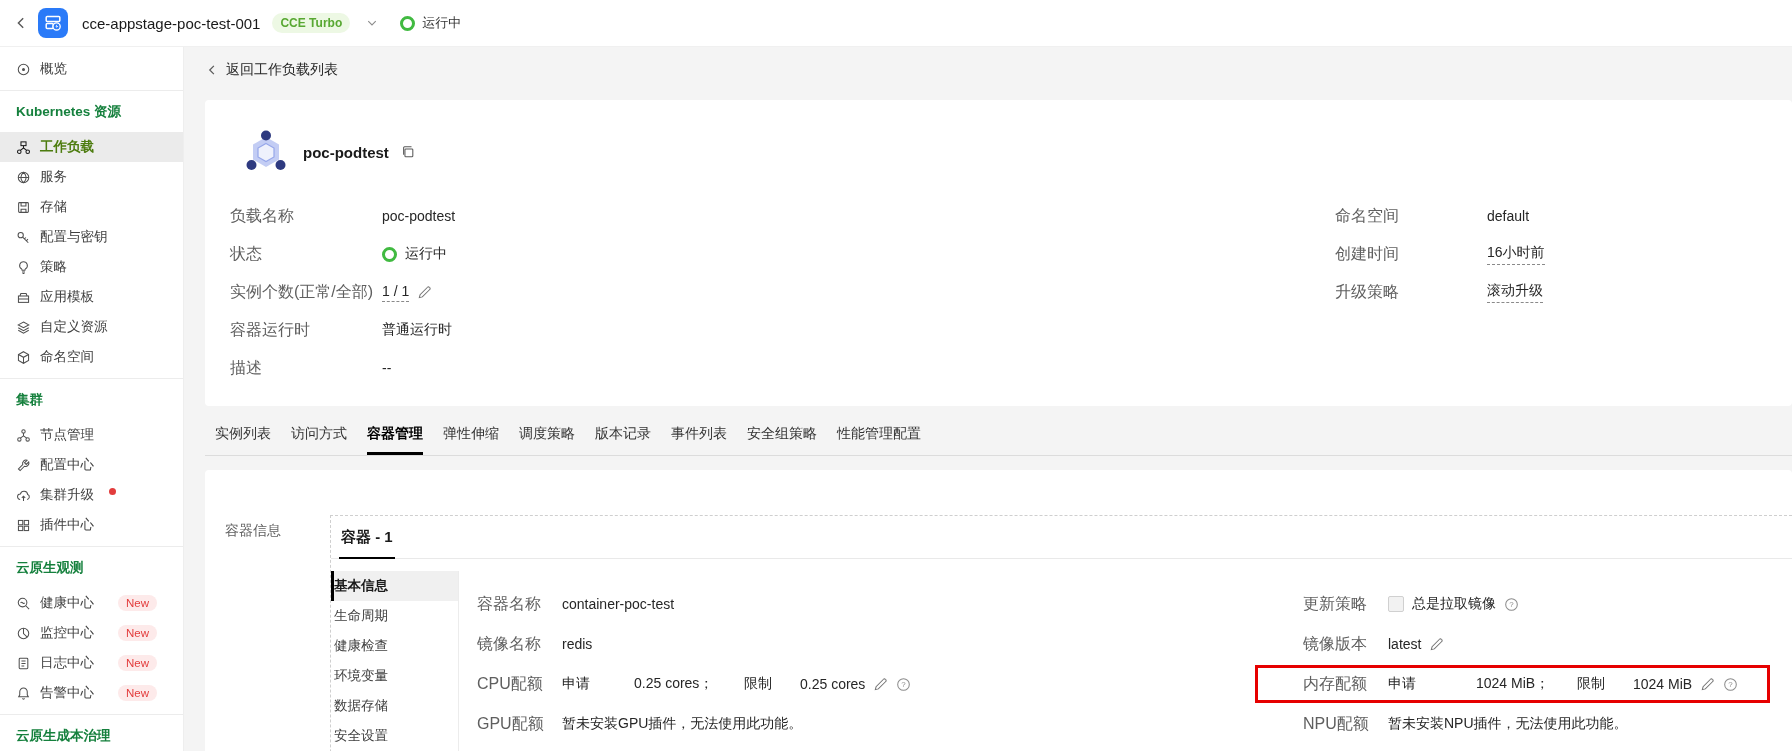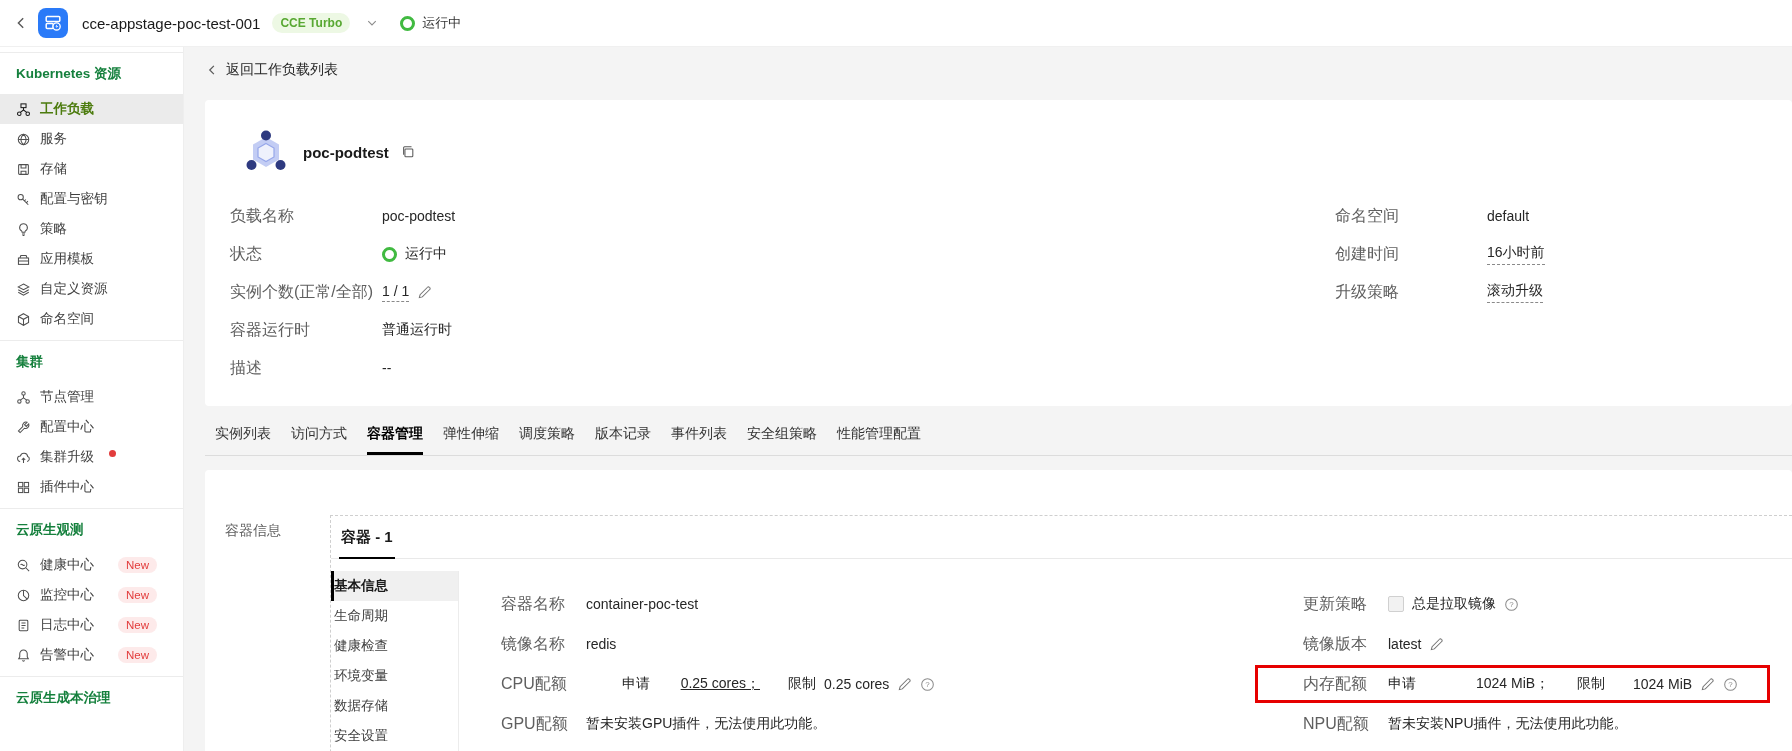--- a/index.html
+++ b/index.html
@@ -46,27 +46,27 @@
   
   .card2{left:21px;right:0;top:424px;height:360px;}
   .sec-lab{position:absolute;left:20px;top:52px;font-size:14px;color:#5f5f5f;}
   .panel{position:absolute;left:125px;top:45px;right:-20px;height:380px;border:1px dashed #cfcfcf;}
   .ptabs{height:42px;border-bottom:1px solid #e9e9e9;display:flex;align-items:flex-end;padding-left:8px;}
   .ptab{font-size:15px;font-weight:bold;color:#1a1a1a;padding:0 2px 10px 2px;border-bottom:2px solid #000;margin-bottom:-1px;cursor:pointer;}
   .pnav{position:absolute;left:0;top:55px;bottom:0;width:127px;border-right:1px solid #ececec;}
   .pnav-item{height:30px;display:flex;align-items:center;font-size:13.5px;color:#404040;border-left:3px solid transparent;cursor:pointer;}
   .pnav-item.active{background:#f0f0f0;border-left:3px solid #000;font-weight:bold;color:#1a1a1a;}
   .fields{position:absolute;top:68px;}
-  .fields.fl{left:170px;width:760px;text-align:right;}
+  .fields.fl{left:146px;width:760px;}
   .fields.fr{left:972px;width:700px;}
   .frow{position:relative;height:40px;}
   .frow .lab{height:40px;}
   .frow .val{left:85px;height:40px;}
   .q1{display:inline-block;width:64px;}
-  .q2{display:inline-block;width:102px;text-decoration:underline;}
+  .q2{display:inline-block;width:102px;}
   .q3{display:inline-block;width:48px;}
   .q1r{display:inline-block;width:80px;}
   .q2r{display:inline-block;width:93px;}
   .cbx{width:14px;height:14px;background:#f2f2f2;border:1px solid #d0d0d0;border-radius:2px;cursor:pointer;}
   .icon-btn{cursor:pointer;display:flex;align-items:center;}
   
   .red-box{position:absolute;left:1255px;top:665px;width:509px;height:32px;border:3px solid #e60000;z-index:6;pointer-events:none;}
 </style>
 </head>
 <body>
@@ -94,20 +94,27 @@
           <path d="M3 5.5l5 5 5-5" fill="none" stroke="#8c8c8c" stroke-width="1.5"></path>
         </svg>
     </span>
     <span class="hdr-status">
       <span class="ring"></span>
       <span>运行中</span>
     </span>
   </header>
 
   <aside class="side">
+    <div class="side-item first">
+      <svg width="15" height="15" viewBox="0 0 16 16">
+          <circle cx="8" cy="8" r="5.6" fill="none" stroke="#4f4f4f" stroke-width="1.1"></circle>
+          <circle cx="8" cy="8" r="1.6" fill="#4f4f4f"></circle>
+        </svg>
+      <span>概览</span>
+    </div>
     <div class="side-divider"></div>
 
     <div class="side-title">Kubernetes 资源</div>
     <div class="grp">
       <div class="side-item active">
         <svg width="15" height="15" viewBox="0 0 16 16">
             <rect x="5.3" y="2" width="5.4" height="4" fill="none" stroke="#1a1a1a" stroke-width="1.1"></rect>
             <circle cx="3.5" cy="12.5" r="1.9" fill="none" stroke="#1a1a1a" stroke-width="1.1"></circle>
             <circle cx="12.5" cy="12.5" r="1.9" fill="none" stroke="#1a1a1a" stroke-width="1.1"></circle>
             <path d="M8 6v2.5M8 8.5l-3.4 2.5M8 8.5l3.4 2.5" fill="none" stroke="#1a1a1a" stroke-width="1.1"></path>

